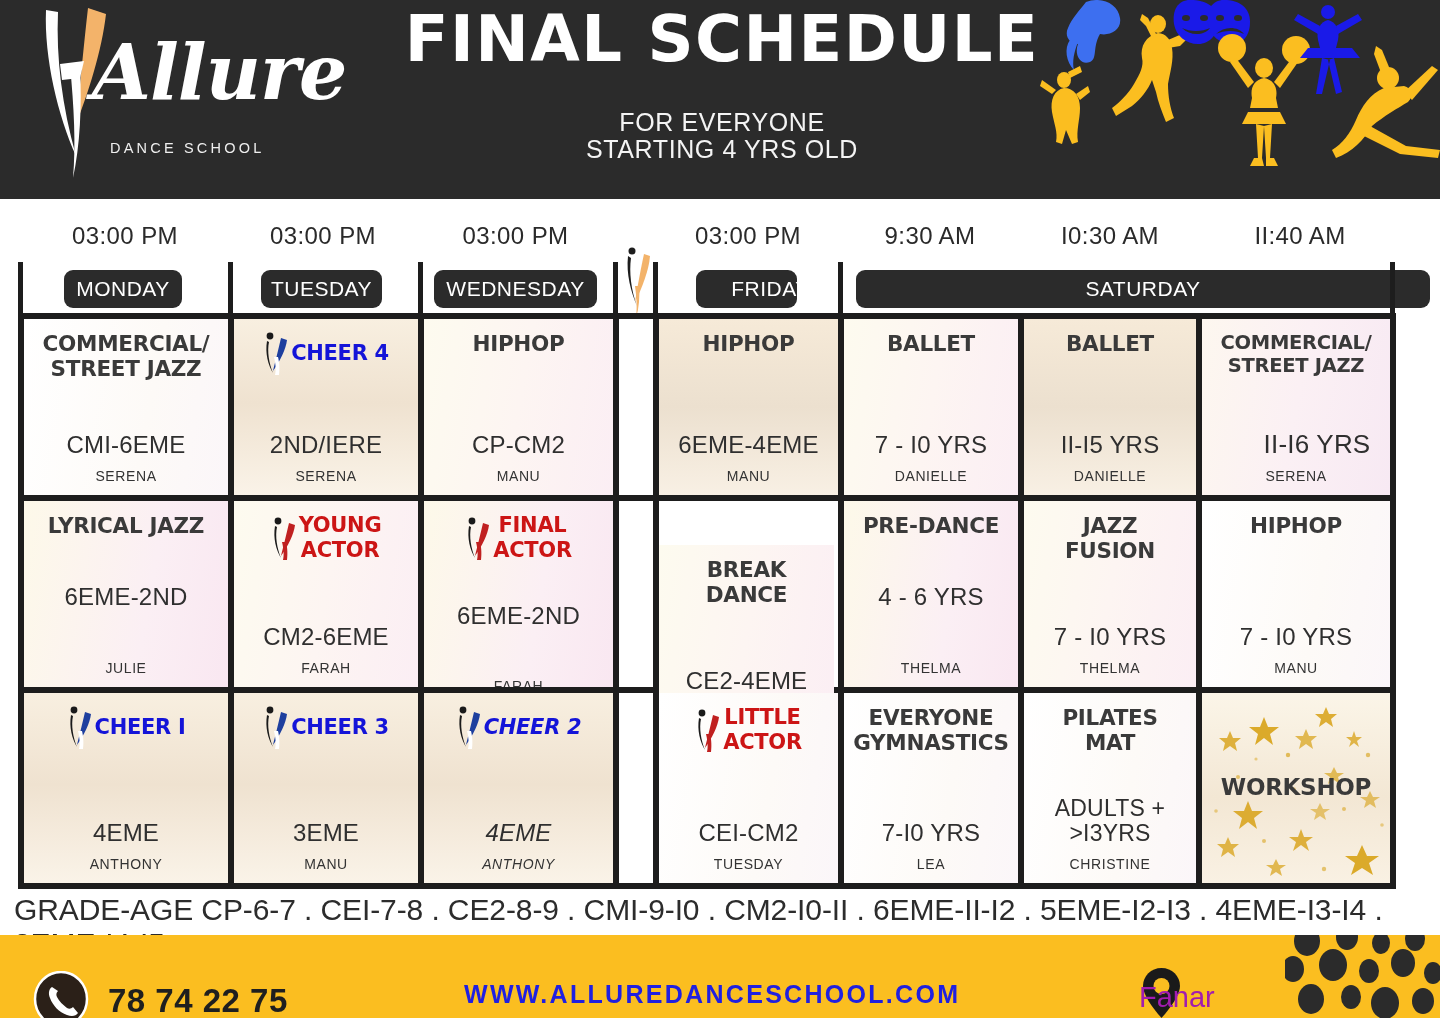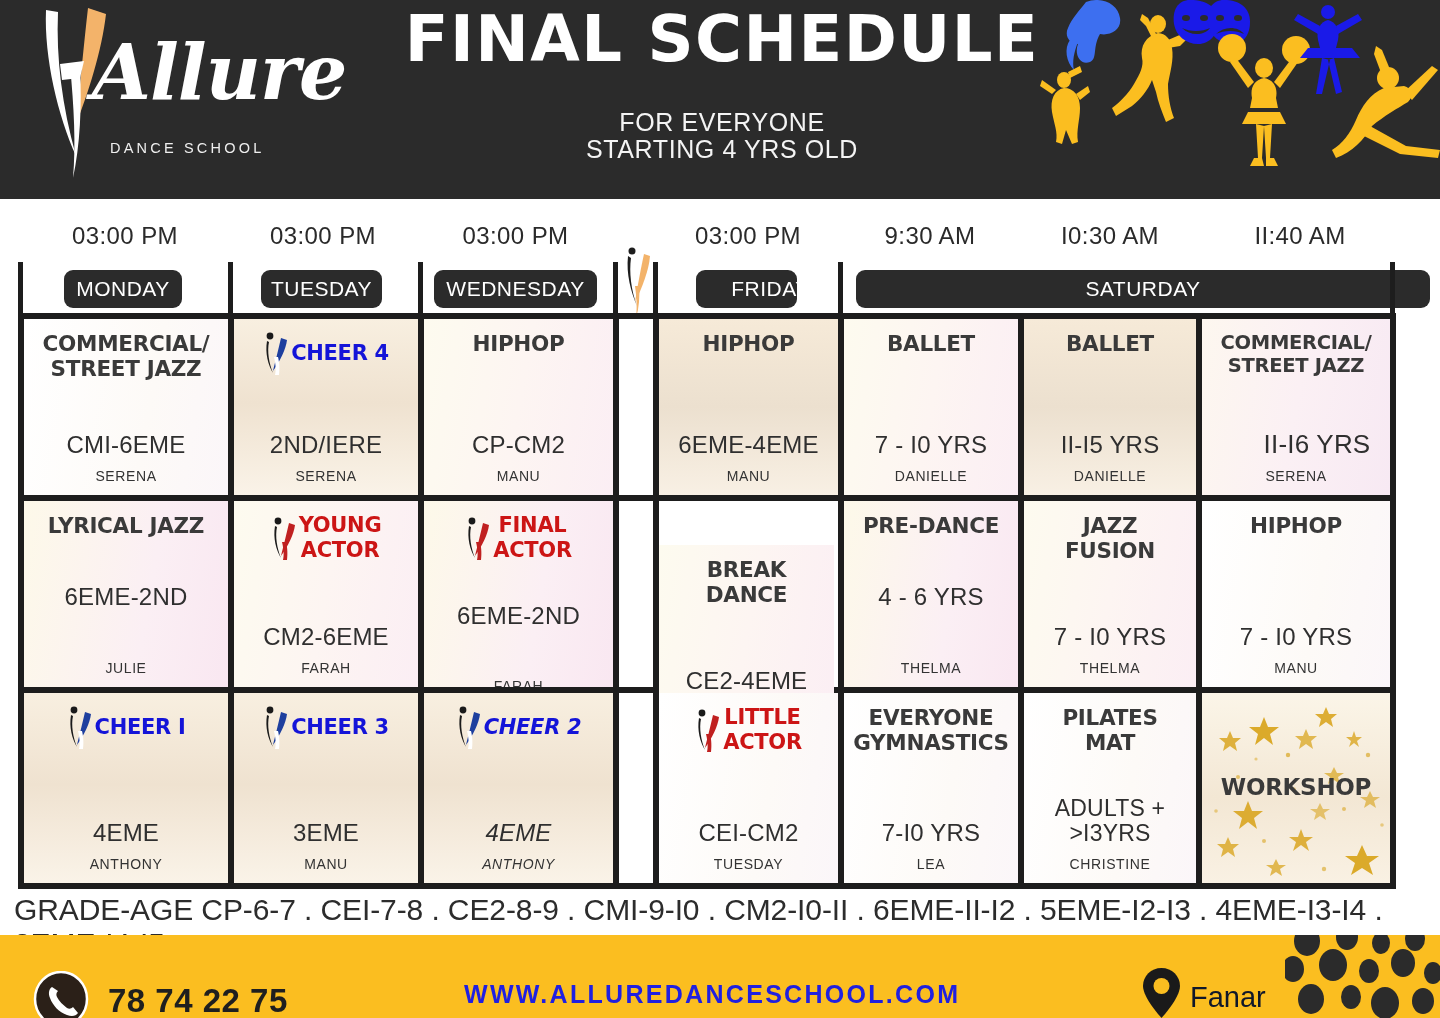--- a/index.html
+++ b/index.html
@@ -116,22 +116,22 @@
   .phone-num {
     position: absolute; left: 108px; top: 982px;
     font-weight: 700; font-size: 33px; color: #1f1f1f; letter-spacing: 0.5px;
   }
   .web {
     position: absolute; left: 464px; top: 980px;
     font-weight: 700; font-size: 25px; color: #2020e0; letter-spacing: 2.3px;
   }
   .pin-icon { position: absolute; left: 1143px; top: 968px; width: 37px; height: 50px; }
   .fanar {
-    position: absolute; left: 1190px; top: 981px;
-    font-size: 29px; color: #0f172a;
+    position: absolute; left: 1139px; top: 981px;
+    font-size: 29px; color: #a21caf;
   }
   .dots { position: absolute; left: 1285px; top: 935px; width: 155px; height: 83px; }
 </style>
 </head>
 <body>
 
 <div class="page">
 
   <div class="header">
 

